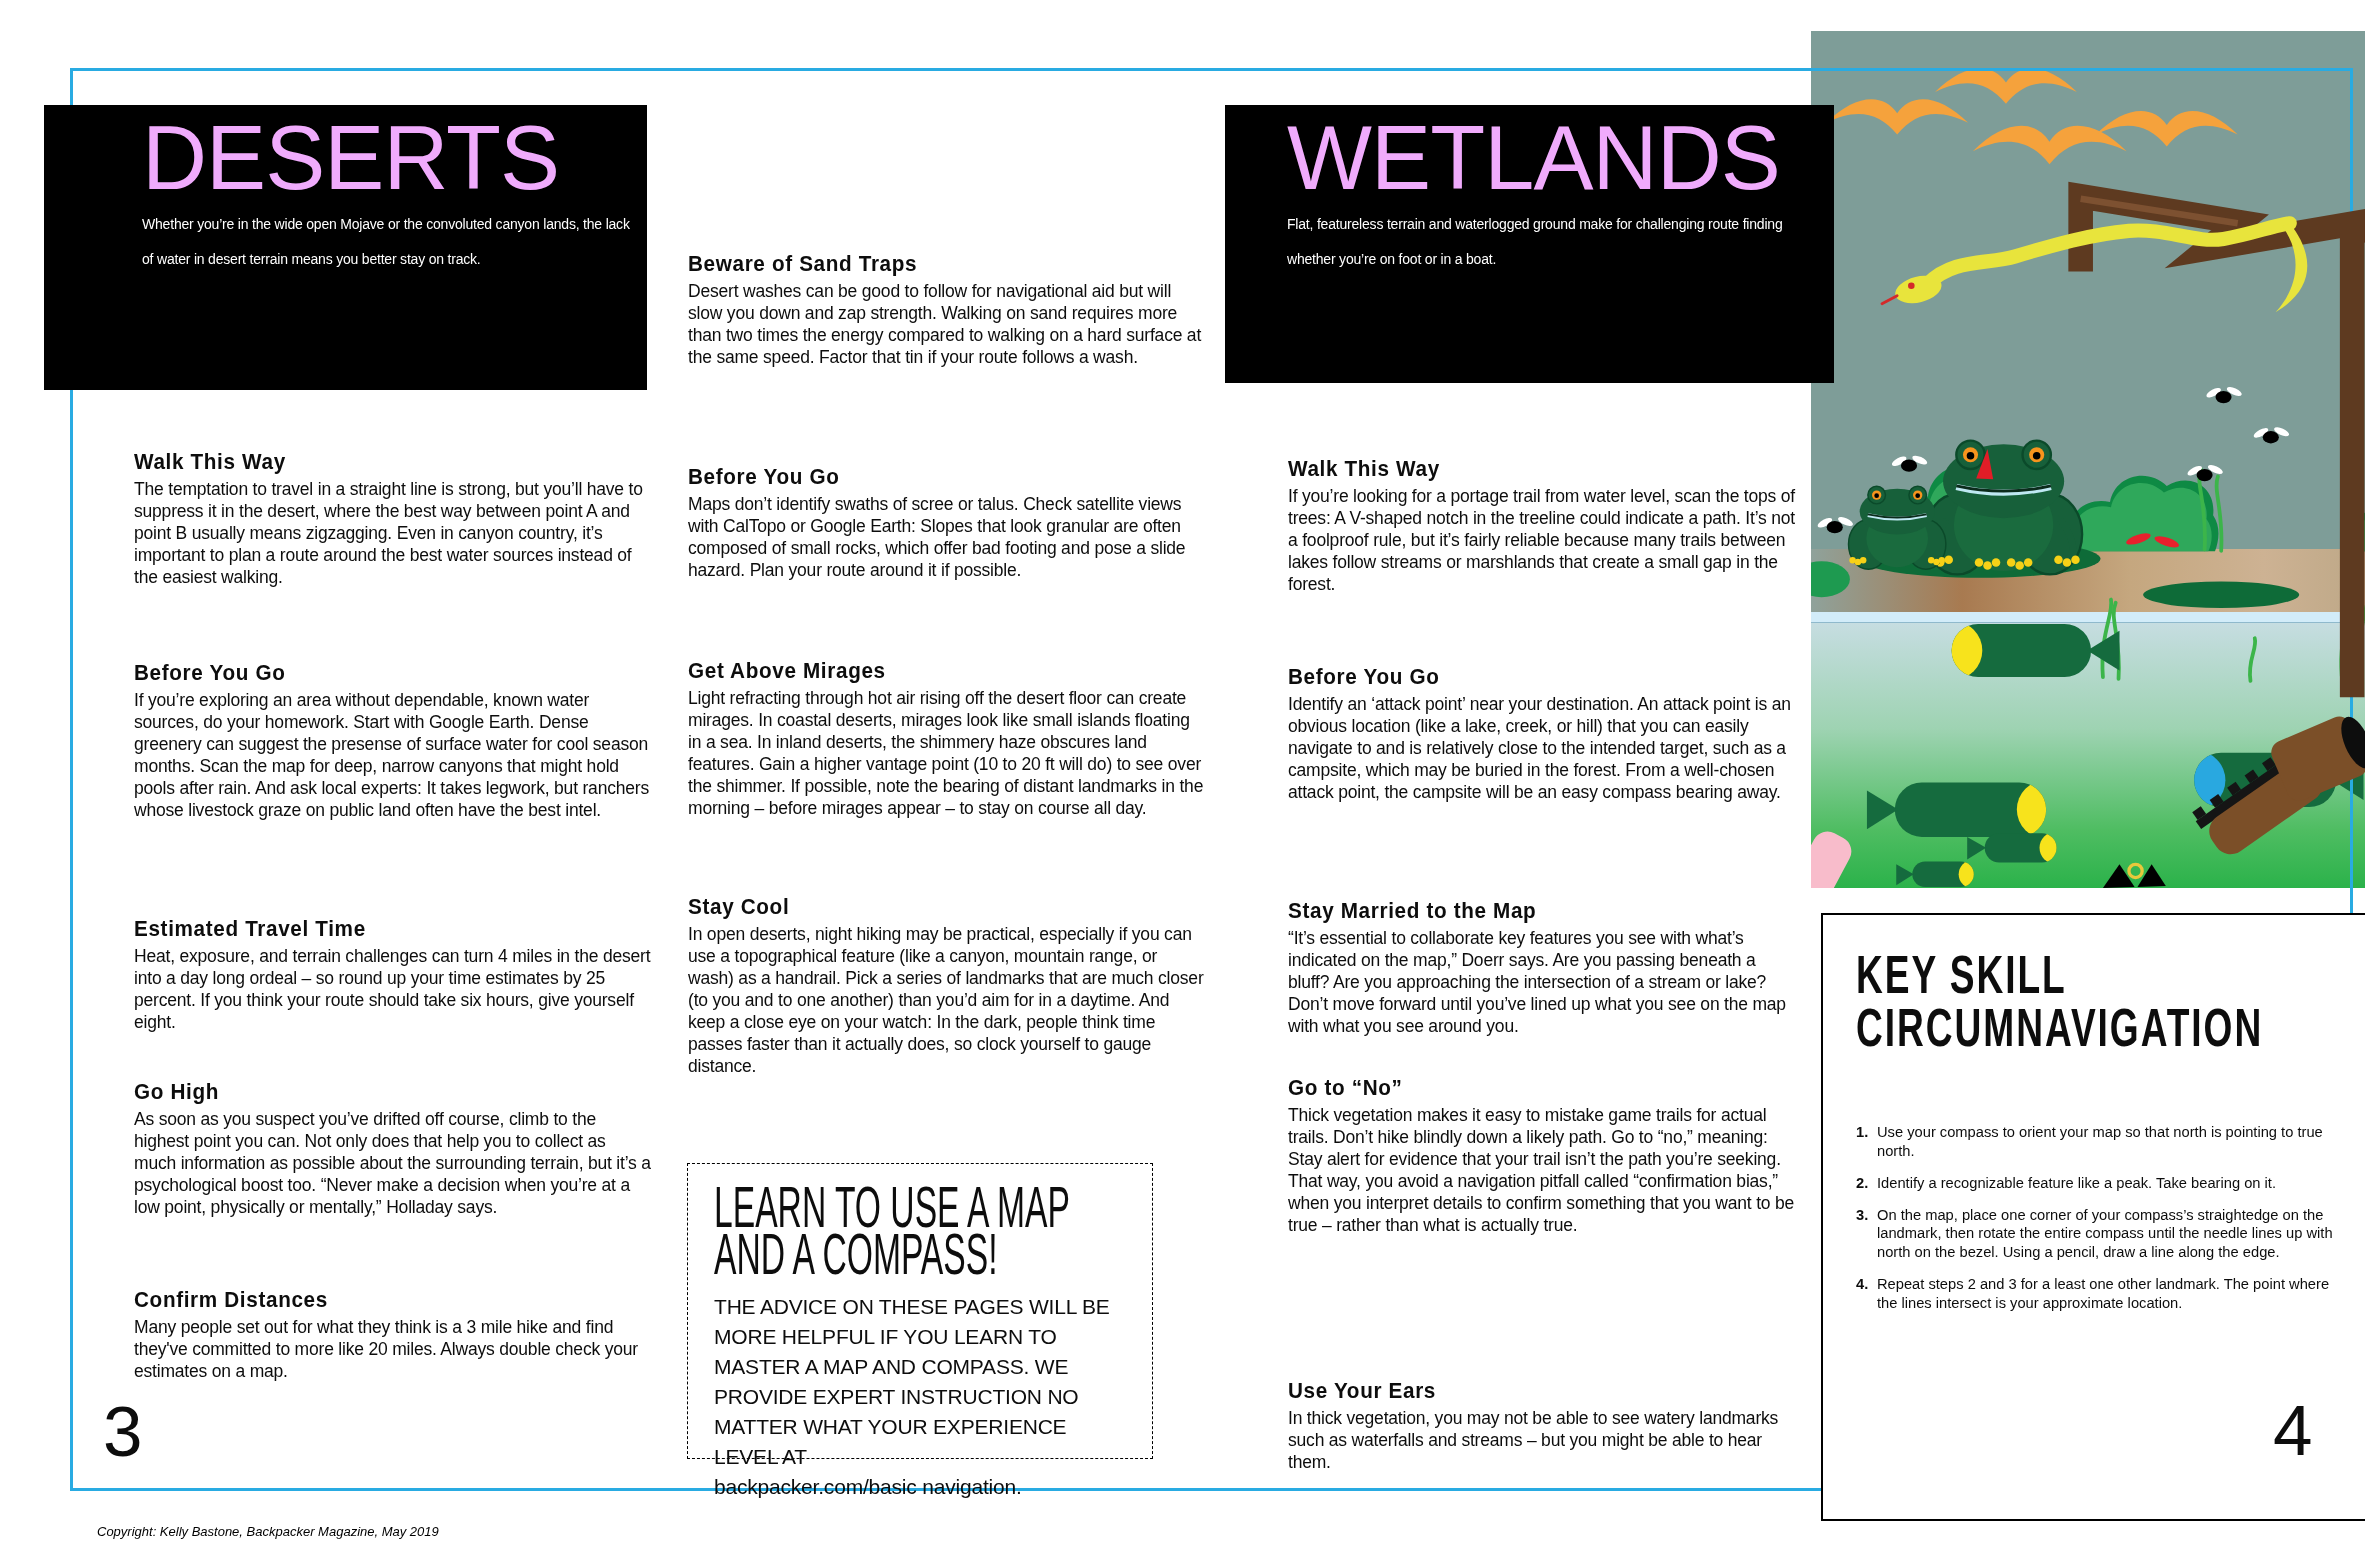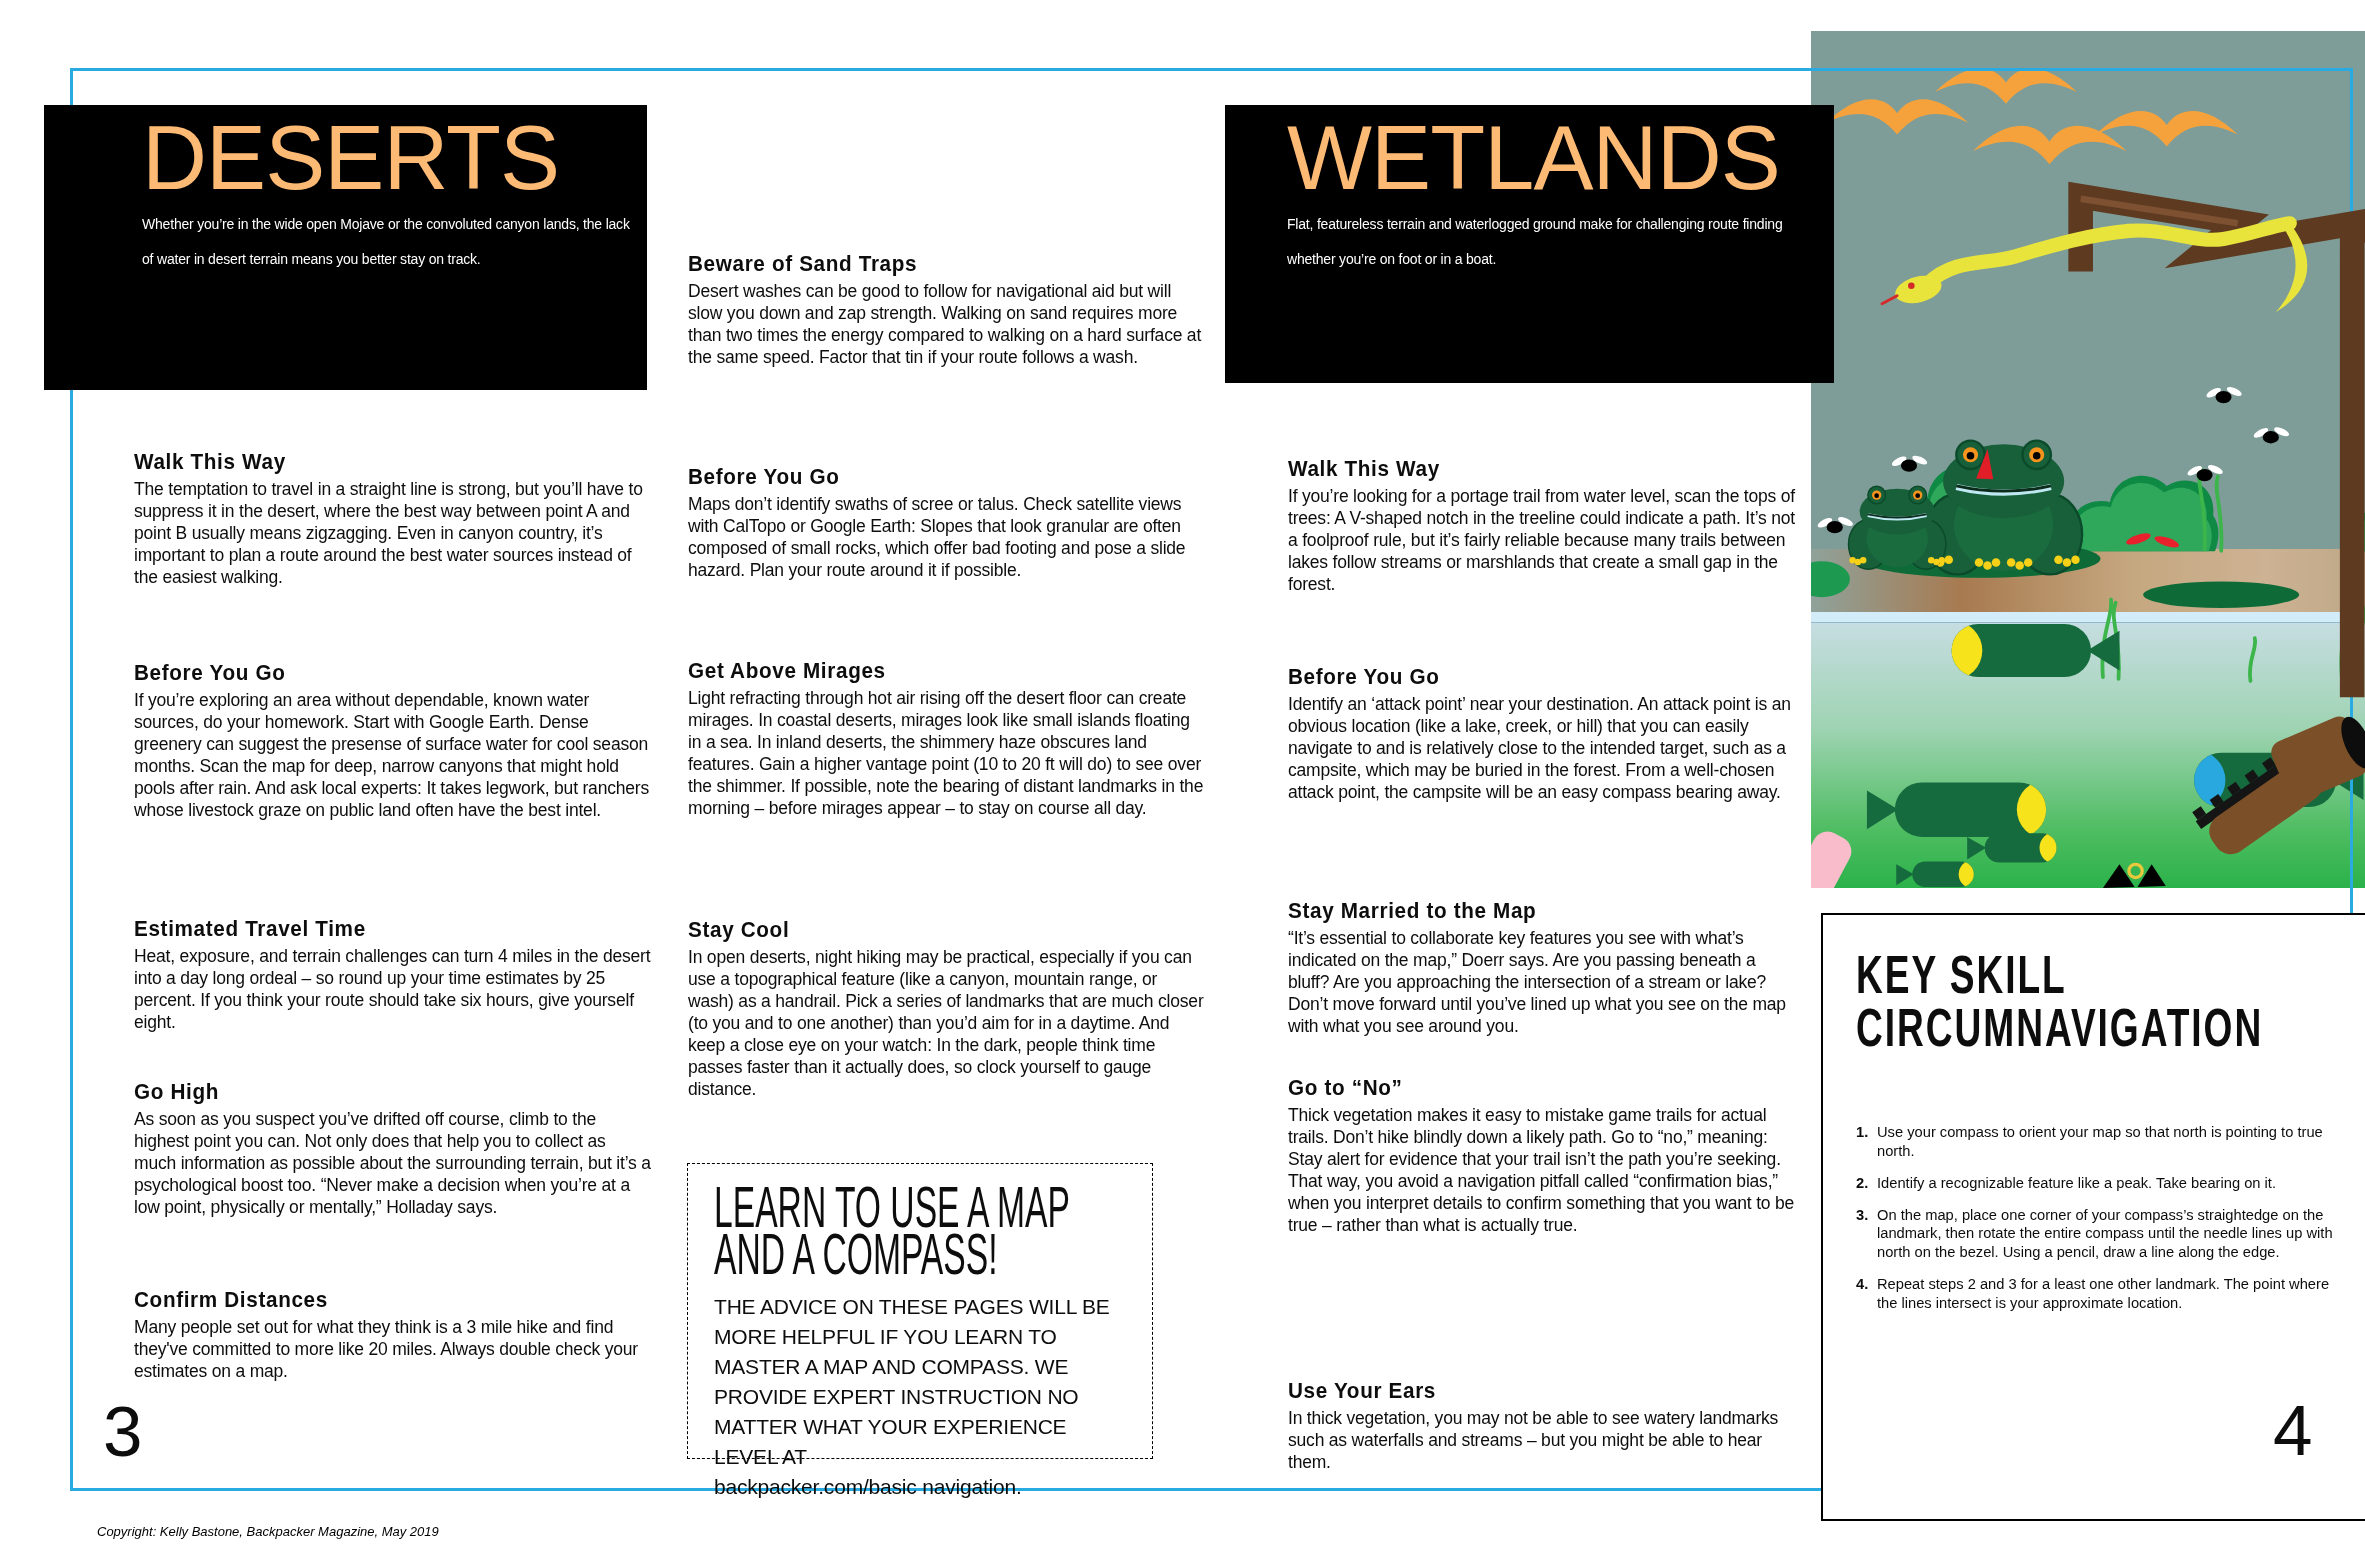--- a/index.html
+++ b/index.html
@@ -5,21 +5,21 @@
   html,body{margin:0;padding:0;width:2413px;height:1561px;background:#fff;overflow:hidden;
             font-family:"Liberation Sans",sans-serif;}
   .abs{position:absolute;}
   
   #cyan-frame{left:70px;top:68px;width:2283px;height:1423px;border:3.3px solid #29ABE2;
               box-sizing:border-box;z-index:5;pointer-events:none;}
   
   .hdr-box{background:#000;color:#fff;z-index:10;}
   #deserts-box{left:44px;top:105px;width:603px;height:285px;}
   #wetlands-box{left:1225px;top:105px;width:609px;height:278px;}
-  .hdr-title{position:absolute;font-size:90px;line-height:80px;font-weight:400;letter-spacing:-0.9px;color:#fdba74;white-space:nowrap;}
+  .hdr-title{position:absolute;font-size:90px;line-height:80px;font-weight:400;letter-spacing:-0.9px;color:#f0abfc;white-space:nowrap;}
   .hdr-intro{position:absolute;font-size:14px;line-height:35px;font-weight:400;color:#fff;letter-spacing:-0.2px;}
   
   .section{position:absolute;color:#0d0d0d;}
   .section h3{margin:0;font-size:22px;line-height:24px;font-weight:700;letter-spacing:0.7px;
               transform:scaleX(.94);transform-origin:left;white-space:nowrap;}
   .section p{margin:3.8px 0 0 0;font-size:17.5px;line-height:22px;letter-spacing:-0.2px;}
   
   #learn-box{left:687px;top:1163px;width:466px;height:296px;border:1.9px dashed #000;
              box-sizing:border-box;z-index:10;background:#fff;}
   #learn-title{position:absolute;left:26px;top:19px;font-size:58px;line-height:47px;font-weight:400;
@@ -292,21 +292,21 @@
   <p>Desert washes can be good to follow for navigational aid but will slow you down and zap strength. Walking on sand requires more than two times the energy compared to walking on a hard surface at the same speed. Factor that tin if your route follows a wash.</p>
 </div>
 <div class="section" style="left:688px;top:465px;width:518px;">
   <h3>Before You Go</h3>
   <p>Maps don’t identify swaths of scree or talus. Check satellite views with CalTopo or Google Earth: Slopes that look granular are often composed of small rocks, which offer bad footing and pose a slide hazard. Plan your route around it if possible.</p>
 </div>
 <div class="section" style="left:688px;top:659px;width:518px;">
   <h3>Get Above Mirages</h3>
   <p>Light refracting through hot air rising off the desert floor can create mirages. In coastal deserts, mirages look like small islands floating in a sea. In inland deserts, the shimmery haze obscures land features. Gain a higher vantage point (10 to 20 ft will do) to see over the shimmer. If possible, note the bearing of distant landmarks in the morning – before mirages appear – to stay on course all day.</p>
 </div>
-<div class="section" style="left:688px;top:895px;width:518px;margin-top:23px;">
+<div class="section" style="left:688px;top:895px;width:518px;">
   <h3>Stay Cool</h3>
   <p>In open deserts, night hiking may be practical, especially if you can use a topographical feature (like a canyon, mountain range, or wash) as a handrail. Pick a series of landmarks that are much closer (to you and to one another) than you’d aim for in a daytime. And keep a close eye on your watch: In the dark, people think time passes faster than it actually does, so clock yourself to gauge distance.</p>
 </div>
 
 <div id="learn-box" class="abs">
   <div id="learn-title">
     <span>LEARN TO USE A MAP</span><br>
     <span>AND A COMPASS!</span>
   </div>
   <div id="learn-body">

